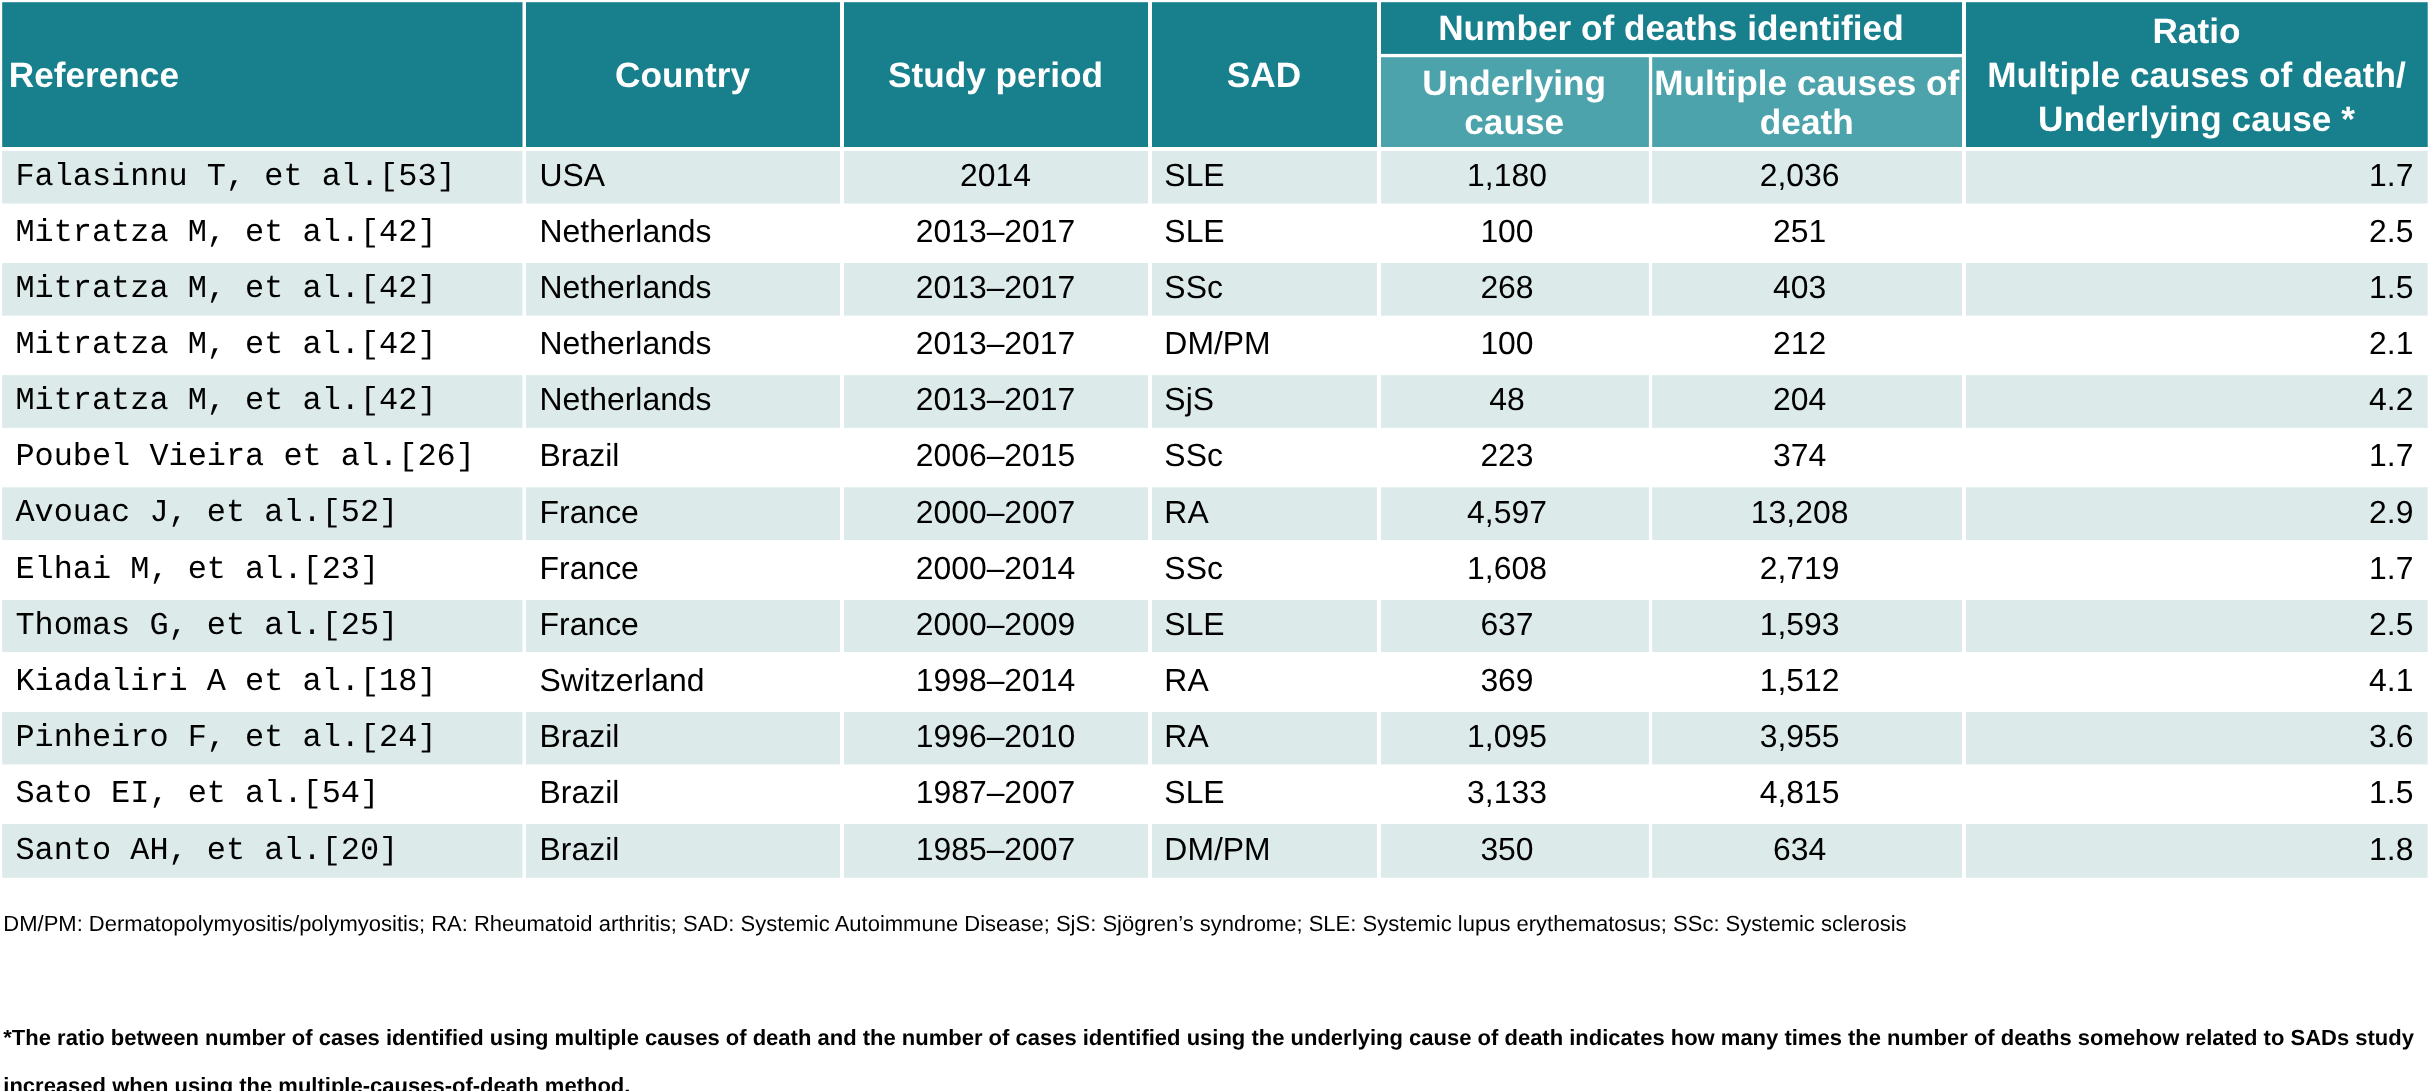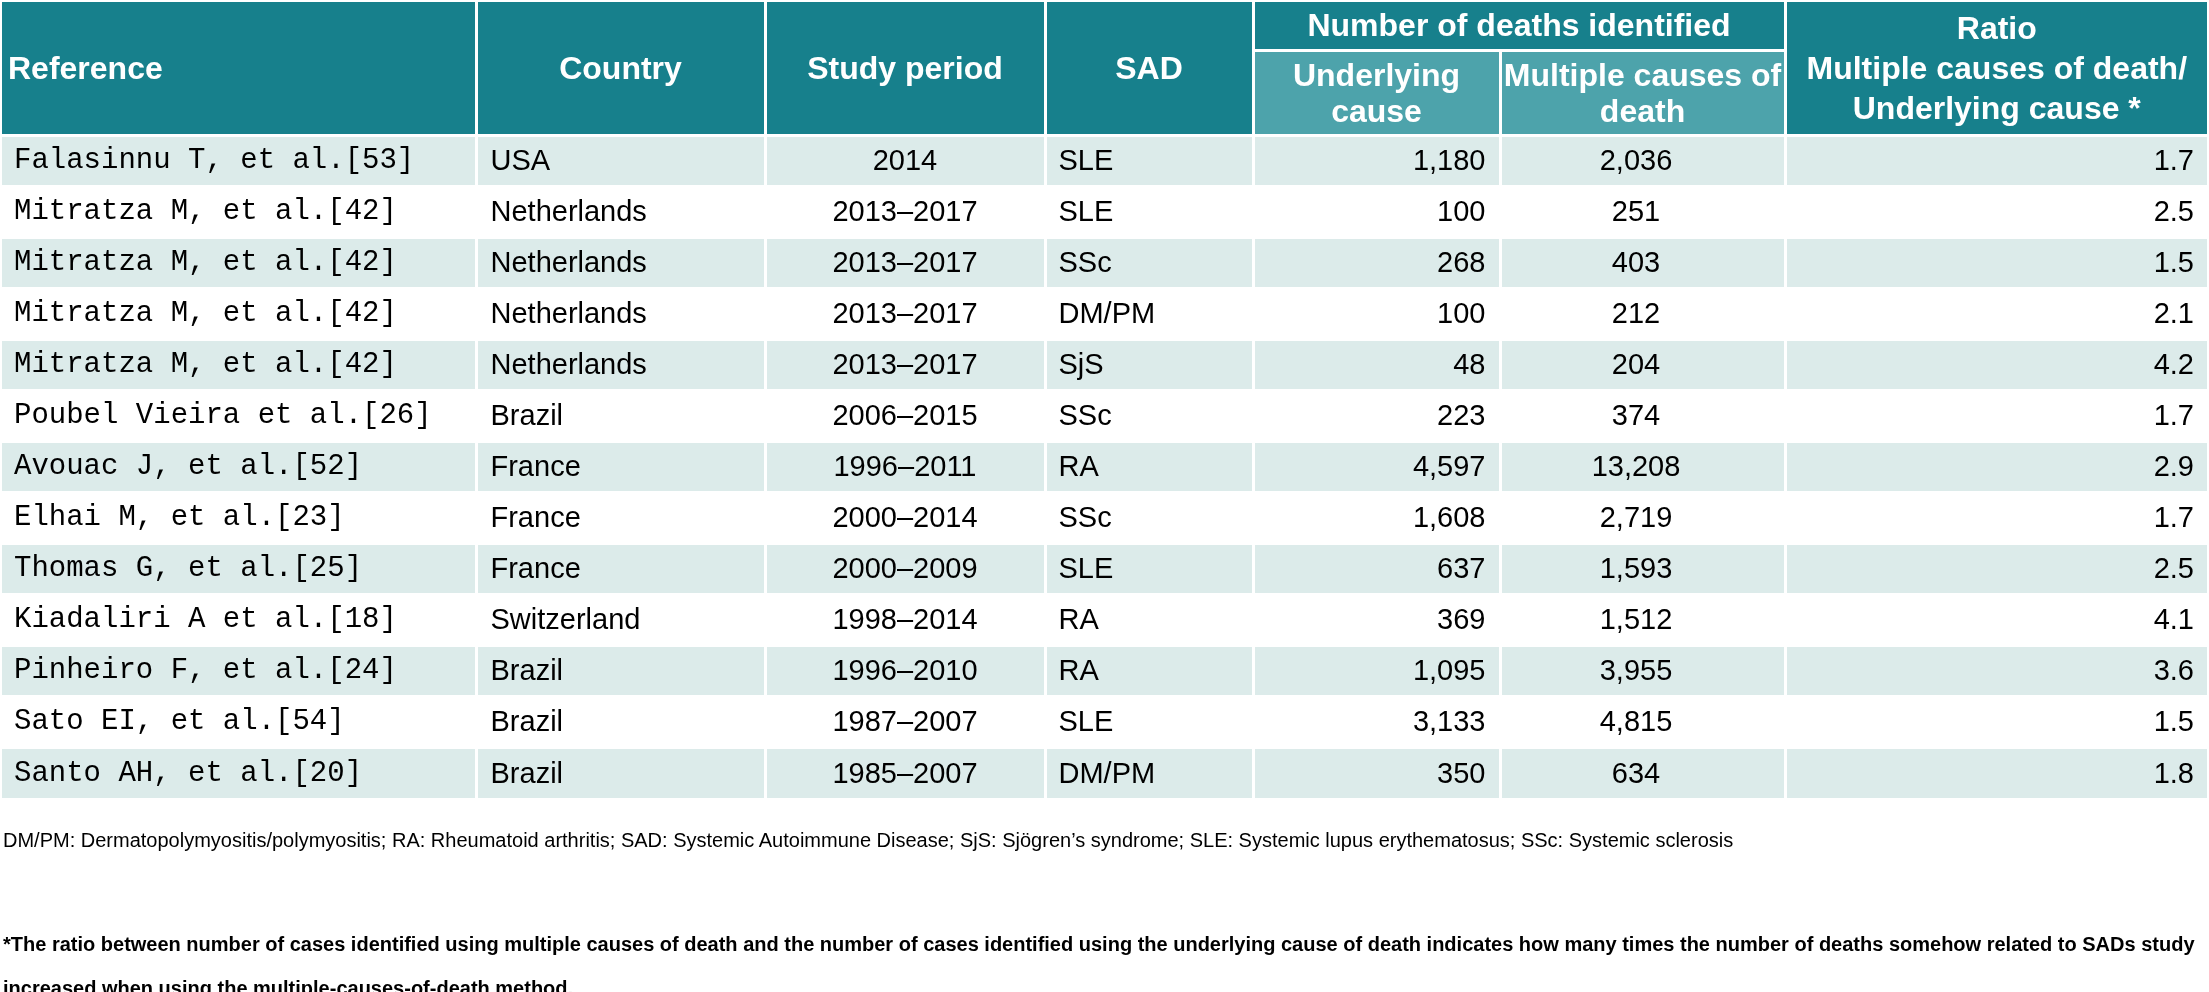--- a/index.html
+++ b/index.html
@@ -49,21 +49,21 @@
     background:#ffffff;
     font-size:29px;
     vertical-align:middle;
     padding:0;
   }
   tbody tr:nth-child(odd) td{background:var(--stripe);}
   td.c-reference{text-align:left;padding-left:12px;font-family:Liberation Mono, monospace;}
   td.c-country{text-align:left;padding-left:13px;}
   td.c-period{text-align:center;}
   td.c-sad{text-align:left;padding-left:12px;}
-  td.c-underlying{text-align:right;padding-right:13px;}
+  td.c-underlying{text-align:center;padding-right:13px;}
   td.c-multiple{text-align:center;padding-right:13px;}
   td.c-ratio{text-align:right;padding-right:13px;}
   .footnote{
     position:absolute;
     left:3px;
     width:2203px;
     font-size:20px;
     line-height:44px;
     color:var(--ink);
   }
@@ -153,21 +153,21 @@
           <td class="c-country">Brazil</td>
           <td class="c-period">2006–2015</td>
           <td class="c-sad">SSc</td>
           <td class="c-underlying">223</td>
           <td class="c-multiple">374</td>
           <td class="c-ratio">1.7</td>
         </tr>
         <tr>
           <td class="c-reference">Avouac J, et al.[52]</td>
           <td class="c-country">France</td>
-          <td class="c-period">1996–2011</td>
+          <td class="c-period">2000–2007</td>
           <td class="c-sad">RA</td>
           <td class="c-underlying">4,597</td>
           <td class="c-multiple">13,208</td>
           <td class="c-ratio">2.9</td>
         </tr>
         <tr>
           <td class="c-reference">Elhai M, et al.[23]</td>
           <td class="c-country">France</td>
           <td class="c-period">2000–2014</td>
           <td class="c-sad">SSc</td>

